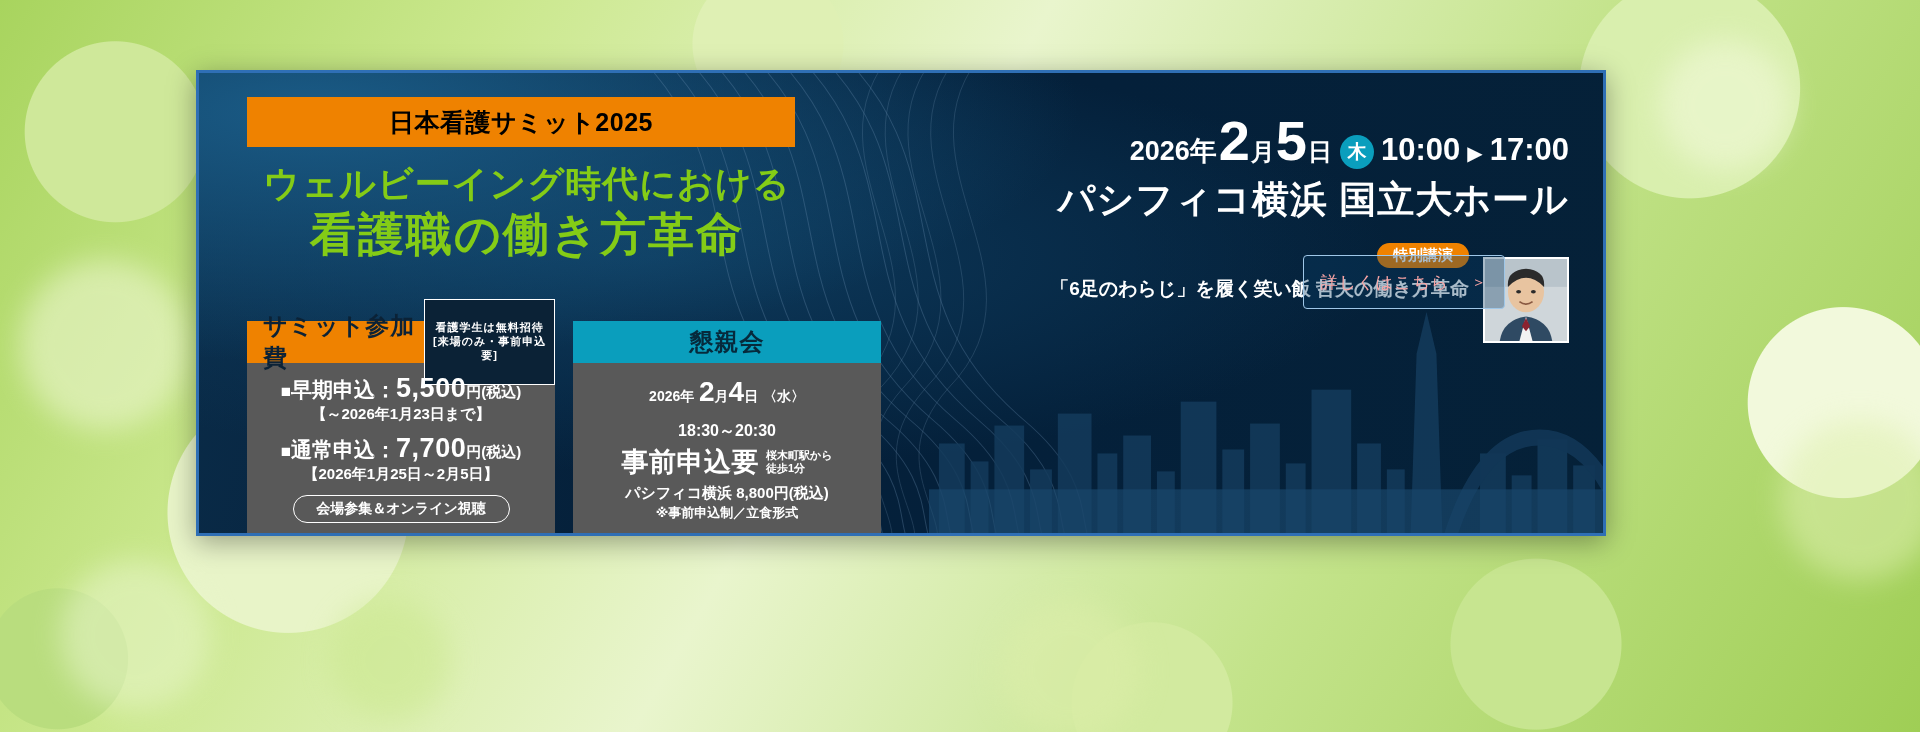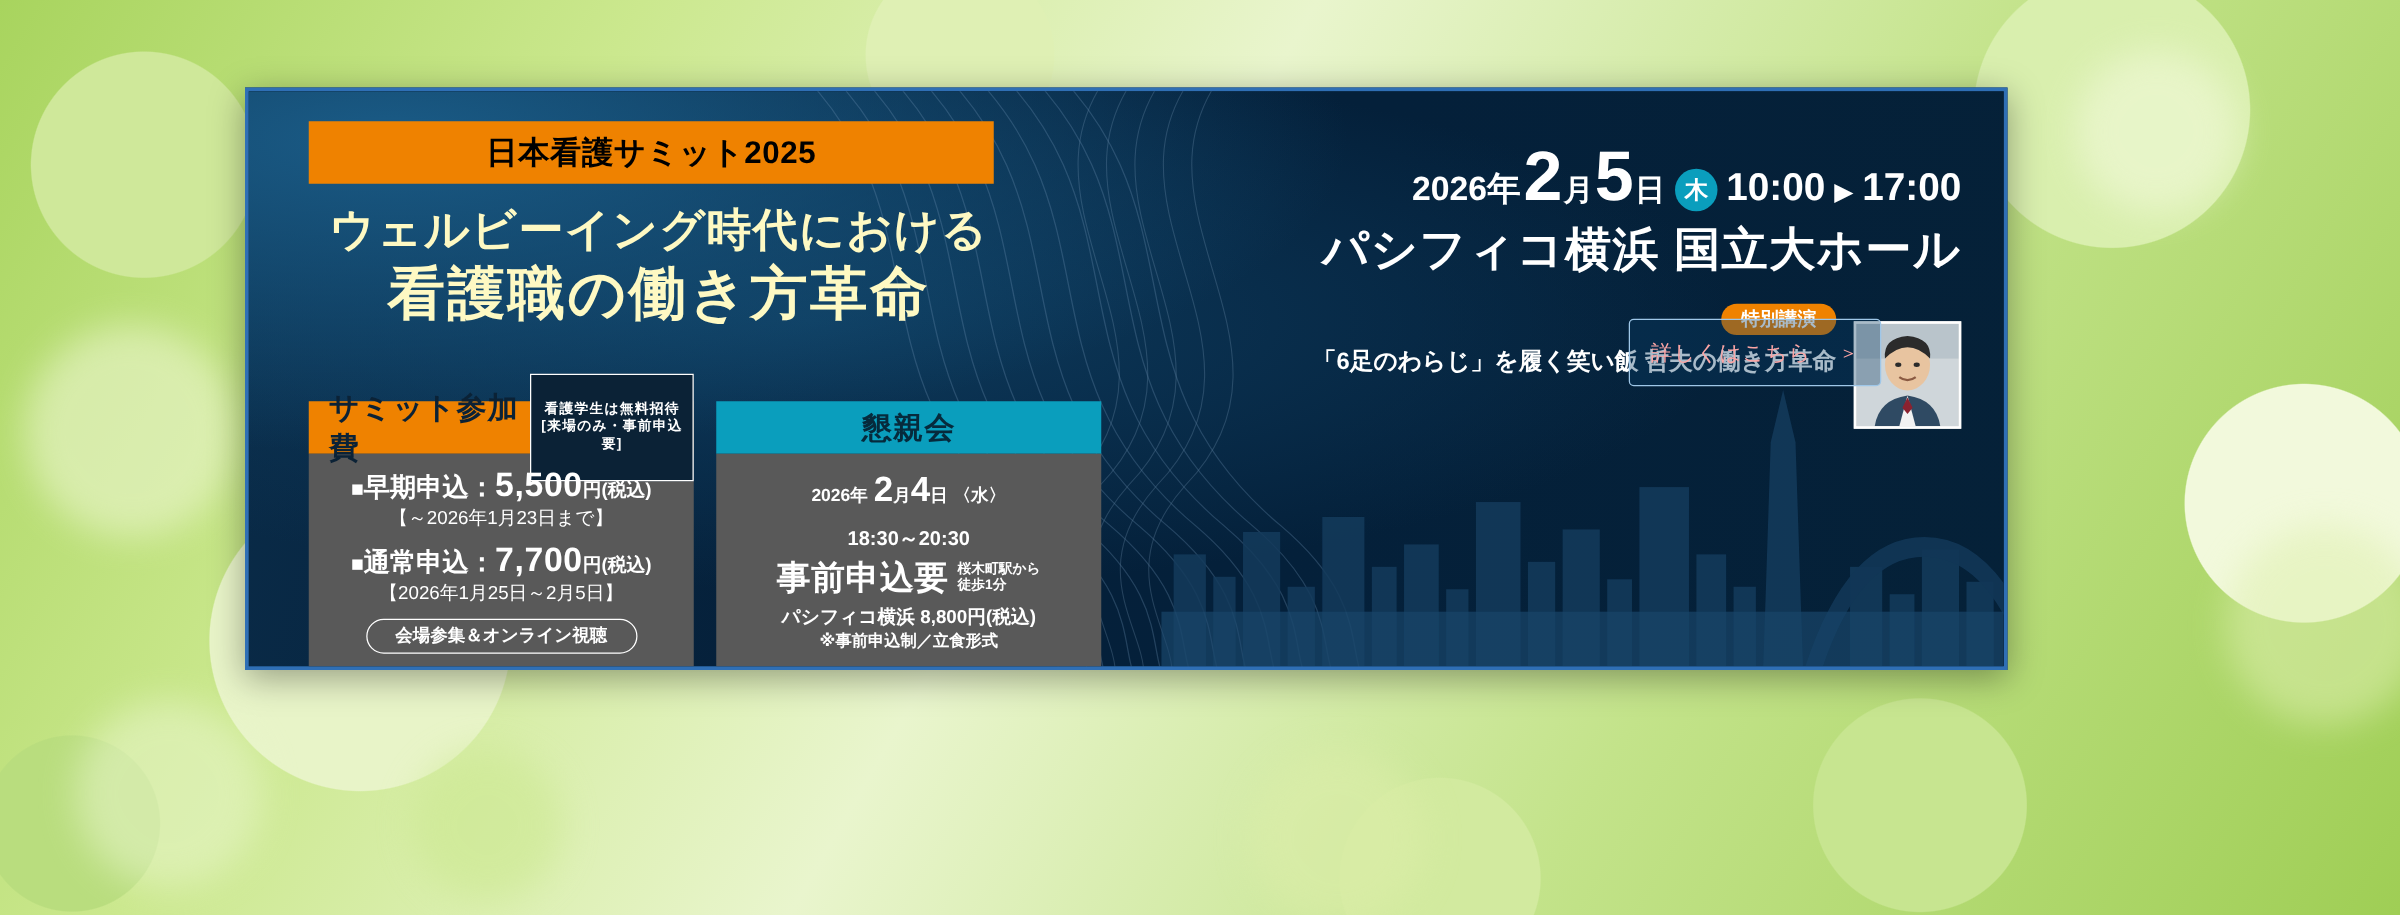--- a/index.html
+++ b/index.html
@@ -46,21 +46,21 @@
   #skyline{position:absolute;left:52%;bottom:0;width:48%;height:52%;opacity:.85;}
   #skyline svg{width:100%;height:100%;display:block;}
 
   
   #left{position:absolute;left:48px;top:24px;width:600px;}
   #title-band{
     background:#ef8200;color:#000000;
     width:548px;height:50px;line-height:50px;
     text-align:center;font-weight:bold;font-size:25px;letter-spacing:.5px;
   }
-  #headline{margin-top:16px;width:560px;text-align:center;color:#fef9c3;}
+  #headline{margin-top:16px;width:560px;text-align:center;color:#84cc16;}
   #headline .l1{font-size:36px;font-weight:bold;letter-spacing:1px;line-height:1.18;}
   #headline .l2{font-size:46px;font-weight:bold;letter-spacing:2px;line-height:1.18;margin-top:2px;}
 
   
   #panels{position:absolute;left:48px;top:248px;display:flex;gap:18px;}
 
   .panel{width:308px;}
   .panel-head{
     height:42px;display:flex;align-items:center;justify-content:center;
     font-weight:bold;color:#0b2236;font-size:24px;letter-spacing:1px;
@@ -71,21 +71,21 @@
     margin-left:2px;background:#0b2236;border:1px solid #fff;color:#fff;
     font-size:11px;line-height:1.25;padding:21px 6px;font-weight:bold;text-align:center;
   }
   .panel-body{background:#595959;color:#fff;padding:10px 12px 14px;}
 
   
   .fee-row{font-size:21px;font-weight:bold;text-align:center;white-space:nowrap;}
   .fee-row .sq{font-size:17px;}
   .fee-row .amt{font-size:27px;letter-spacing:.5px;}
   .fee-row .yen{font-size:15px;}
-  .fee-note{font-size:15px;font-weight:normal;text-align:center;margin-top:1px;}
+  .fee-note{font-size:15px;font-weight:bold;text-align:center;margin-top:1px;}
   .fee-gap{height:9px;}
   .pill{
     margin:11px auto 0;display:block;width:215px;text-align:center;
     border:1px solid #fff;border-radius:20px;font-size:14px;font-weight:bold;
     padding:4px 0;
   }
 
   
   .k-date{font-size:17px;font-weight:bold;text-align:center;white-space:nowrap;margin-top:3px;}
   .k-date .big{font-size:28px;}

